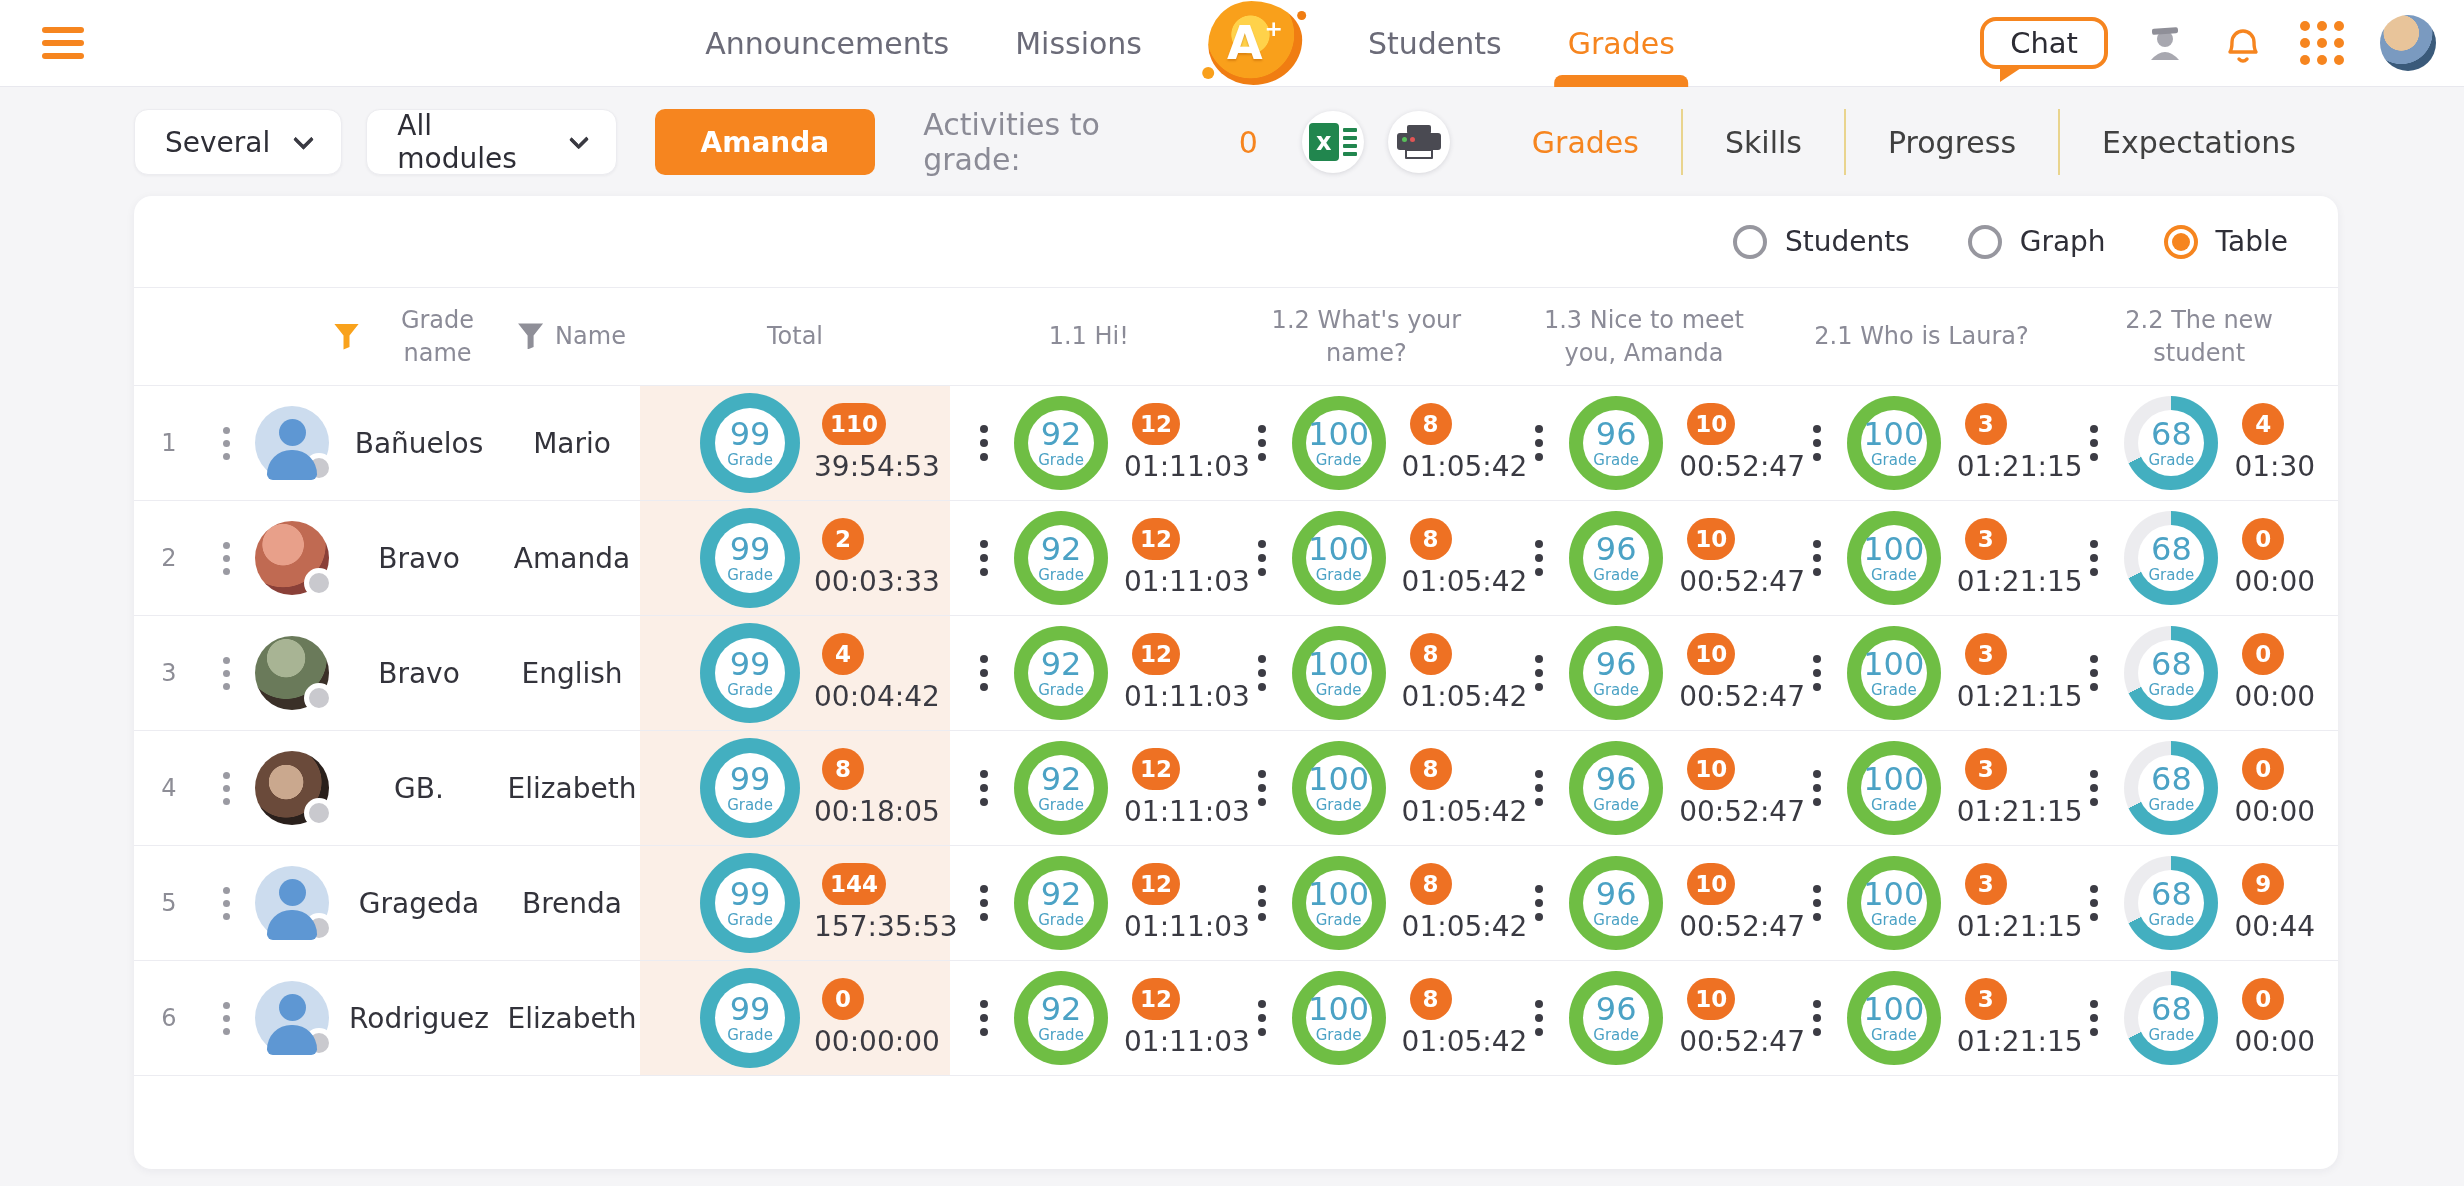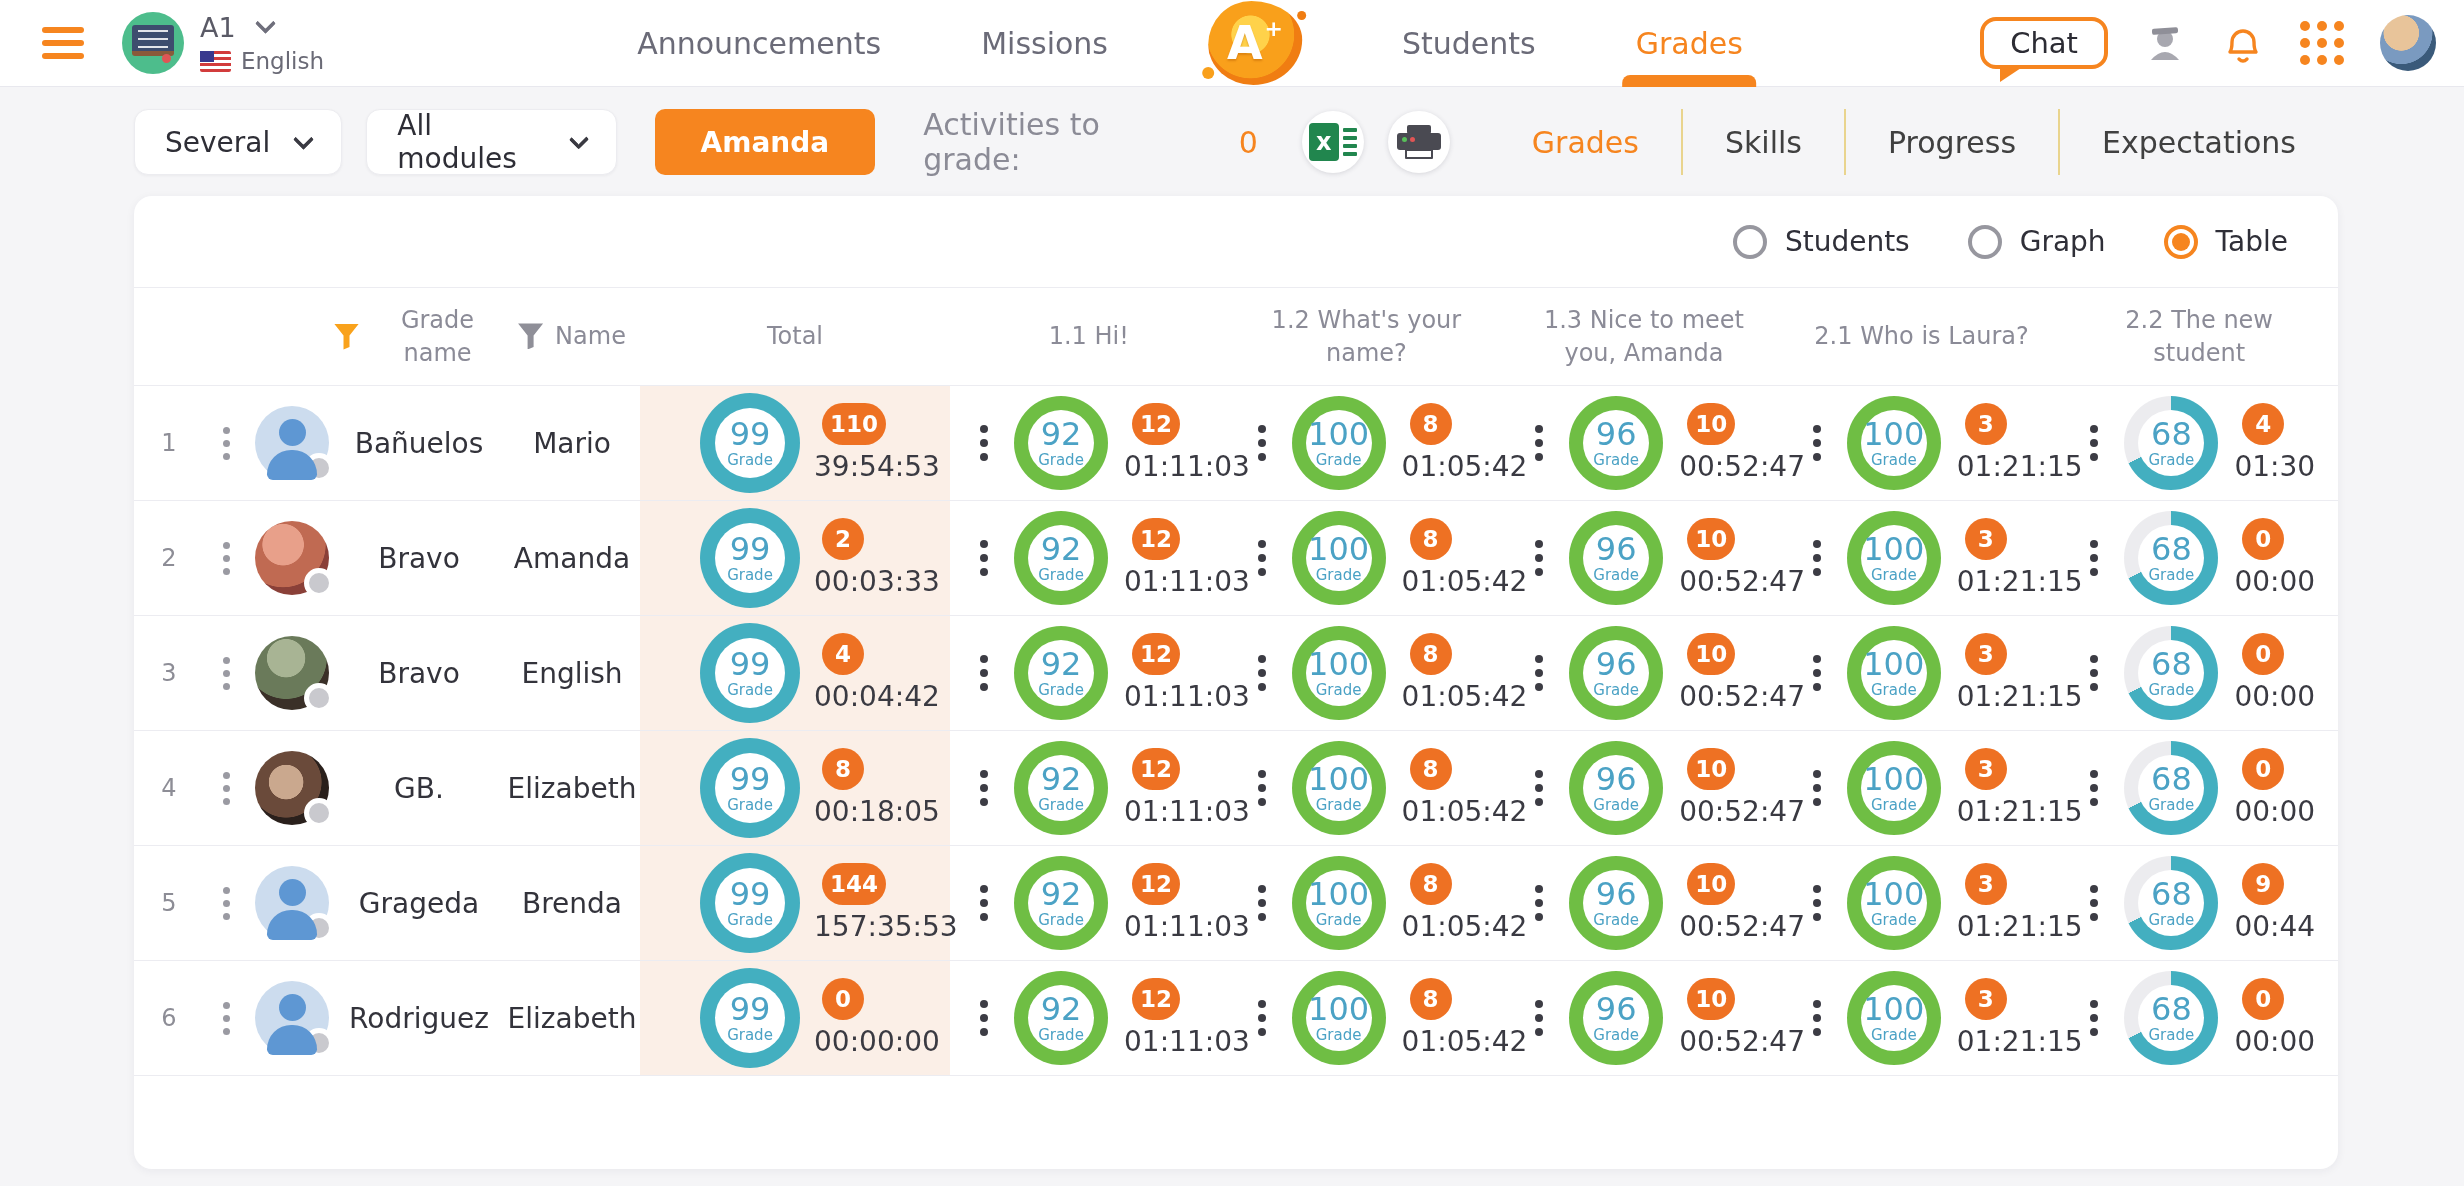--- a/index.html
+++ b/index.html
@@ -26,21 +26,21 @@
   .class-label{font-size:27px;color:#5a5a66}
   .chev{width:15px;height:15px;border-right:4px solid #6f6f7c;border-bottom:4px solid #6f6f7c;
         transform:rotate(45deg);border-radius:2px;margin-top:-8px}
   .class-lang{display:flex;align-items:center;gap:10px;margin-top:5px}
   .flag{width:31px;height:21px;border-radius:2px;position:relative;flex:none;
         background:repeating-linear-gradient(to bottom,#d23c3c 0 3px,#fff 3px 6px)}
   .canton{position:absolute;left:0;top:0;width:14px;height:11px;background:#39398e}
   .lang{font-size:23px;color:#6a6a76}
 
   .tb-nav{position:absolute;left:1190px;top:0;height:100%;transform:translateX(-50%);
-          display:flex;align-items:center;gap:100px}
+          display:flex;align-items:center;gap:66px}
   .nav-item{font-size:30px;color:#6b6b78;cursor:pointer;position:relative;white-space:nowrap}
   .nav-item.active{color:var(--orange)}
   .nav-item.active::after{content:'';position:absolute;left:50%;transform:translateX(-50%);
           bottom:-26px;width:134px;height:12px;background:var(--orange);border-radius:8px 8px 0 0}
   .logo{width:94px;height:84px;position:relative;display:flex;align-items:center;justify-content:center;
         background:radial-gradient(circle at 45% 40%,#ffd24a 0 26%,#f9a01b 27% 60%,#f07d12 61%);
         border-radius:46% 54% 52% 48% / 52% 46% 54% 48%;cursor:pointer}
   .logo::before{content:'';position:absolute;left:-6px;bottom:6px;width:12px;height:12px;border-radius:50%;background:#f9a01b}
   .logo::after{content:'';position:absolute;right:-4px;top:10px;width:9px;height:9px;border-radius:50%;background:#f07d12}
   .logo-a{font-size:46px;font-weight:bold;color:#fff;text-shadow:0 2px 2px rgba(180,90,0,.4)}
@@ -142,38 +142,20 @@
 </head>
 <body>
 
 <header class="topbar">
   <div class="tb-left">
     <div class="hamburger">
         <i></i>
         <i></i>
         <i></i>
       </div>
-    <div class="class-chip">
-      <div class="class-avatar">
-        <div class="board"></div>
-          <span class="apple"></span>
-      </div>
-      <div class="class-meta">
-        <div class="class-top">
-          <span class="class-label">A1</span>
-          <span class="chev"></span>
-        </div>
-        <div class="class-lang">
-          <span class="flag">
-              <span class="canton"></span>
-            </span>
-          <span class="lang">English</span>
-        </div>
-      </div>
-    </div>
   </div>
 
   <nav class="tb-nav">
     <a class="nav-item">Announcements</a>
     <a class="nav-item">Missions</a>
     <div class="logo">
       <span class="logo-a">A</span>
       <span class="logo-plus">+</span>
     </div>
     <a class="nav-item">Students</a>

